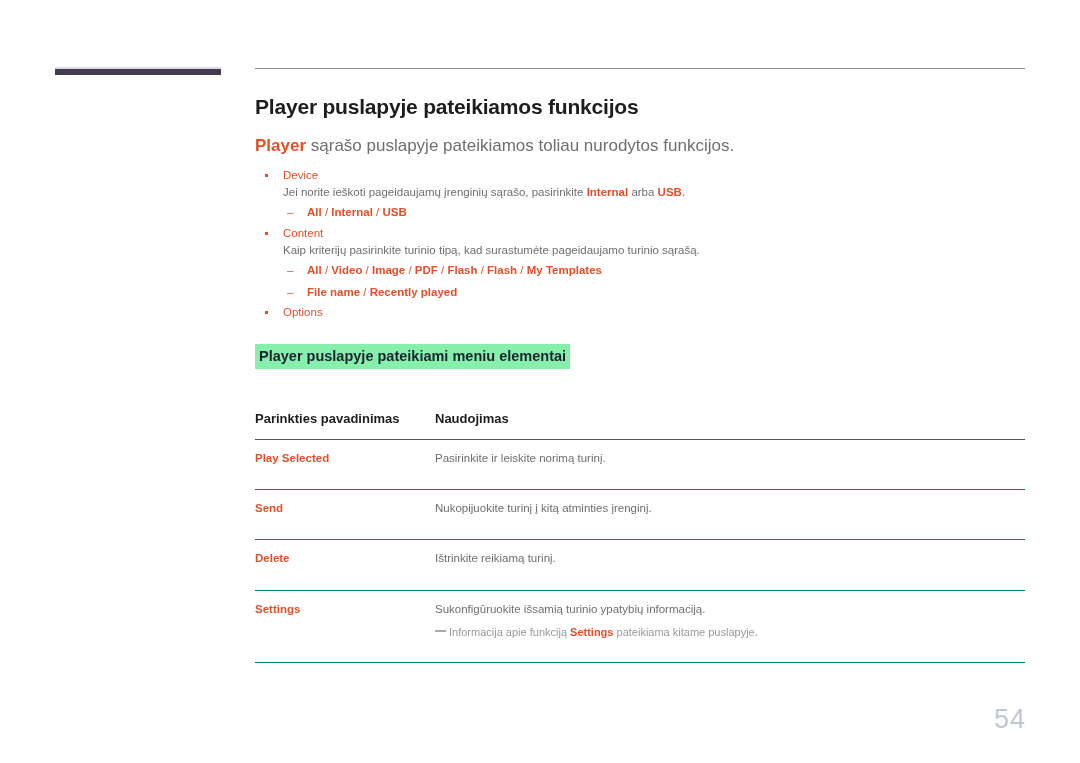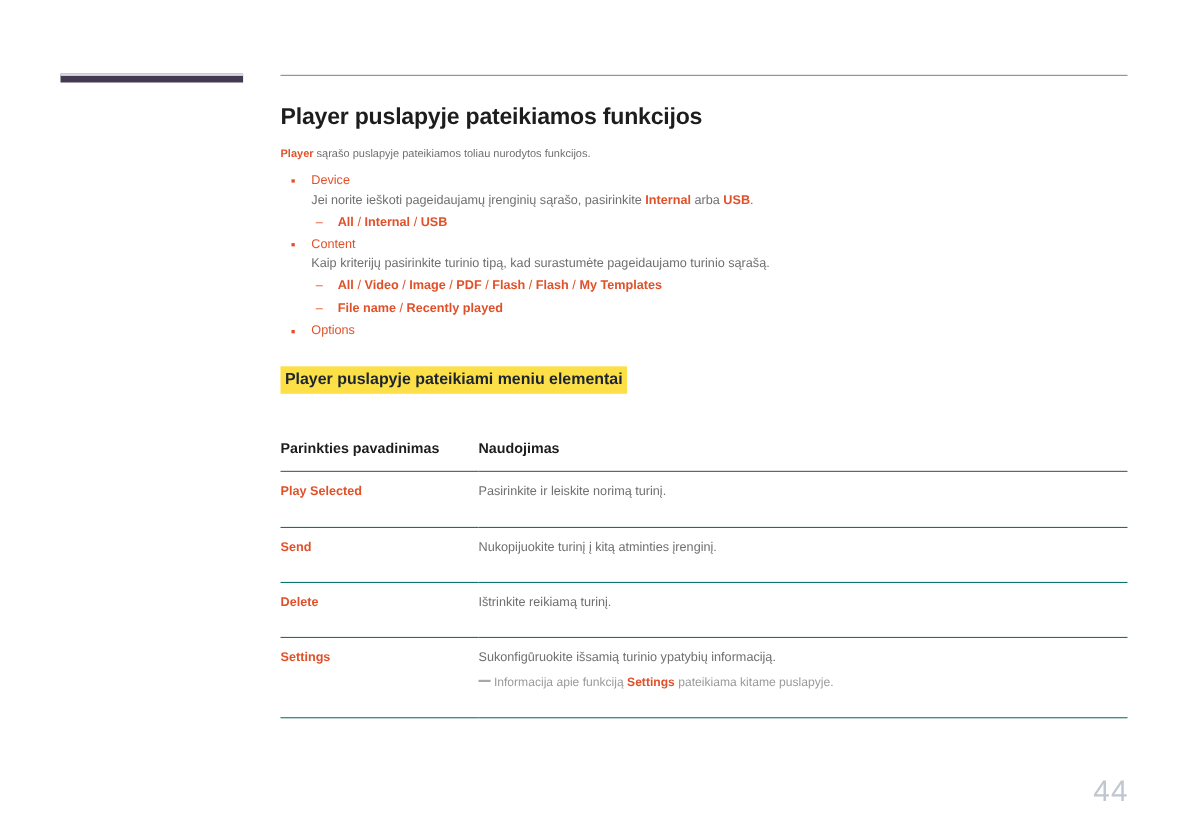--- a/index.html
+++ b/index.html
@@ -45,21 +45,21 @@
 
   h1.page-title {
     font-size: 21px;
     font-weight: bold;
     color: #1d1d1d;
     margin: 0 0 14px 0;
     letter-spacing: -0.2px;
   }
 
   p.intro {
-    font-size: 10px;
+    font-size: 17px;
     color: #6f6f6f;
     margin: 0 0 8px 0;
     line-height: 1.5;
   }
 
   .orange-b { color: #e0512a; font-weight: bold; }
 
   
   ul.feat-list {
     list-style: none;
@@ -107,21 +107,21 @@
     color: #e0512a;
     font-weight: normal;
   }
   .sub-row b { font-weight: bold; }
   .sub-row .sep { font-weight: normal; color: #e0512a; }
 
   
   .hl-heading-wrap { margin: 22px 0 0 0; }
   .hl-heading {
     display: inline-block;
-    background: #fde047;
+    background: #86efac;
     color: #1b2430;
     font-size: 14.5px;
     font-weight: bold;
     padding: 3px 4px 4px 4px;
     line-height: 1.25;
   }
 
   
   table.opt-table {
     width: 770px;
@@ -274,13 +274,13 @@
           <div class="note-line">
             <span class="note-dash"></span><span>Informacija apie funkciją </span><b>Settings</b><span> pateikiama kitame puslapyje.</span>
           </div>
         </td>
       </tr>
     </tbody>
   </table>
 
 </div>
 
-<div id="page-number">44</div>
+<div id="page-number">54</div>
 
 </body></html>

